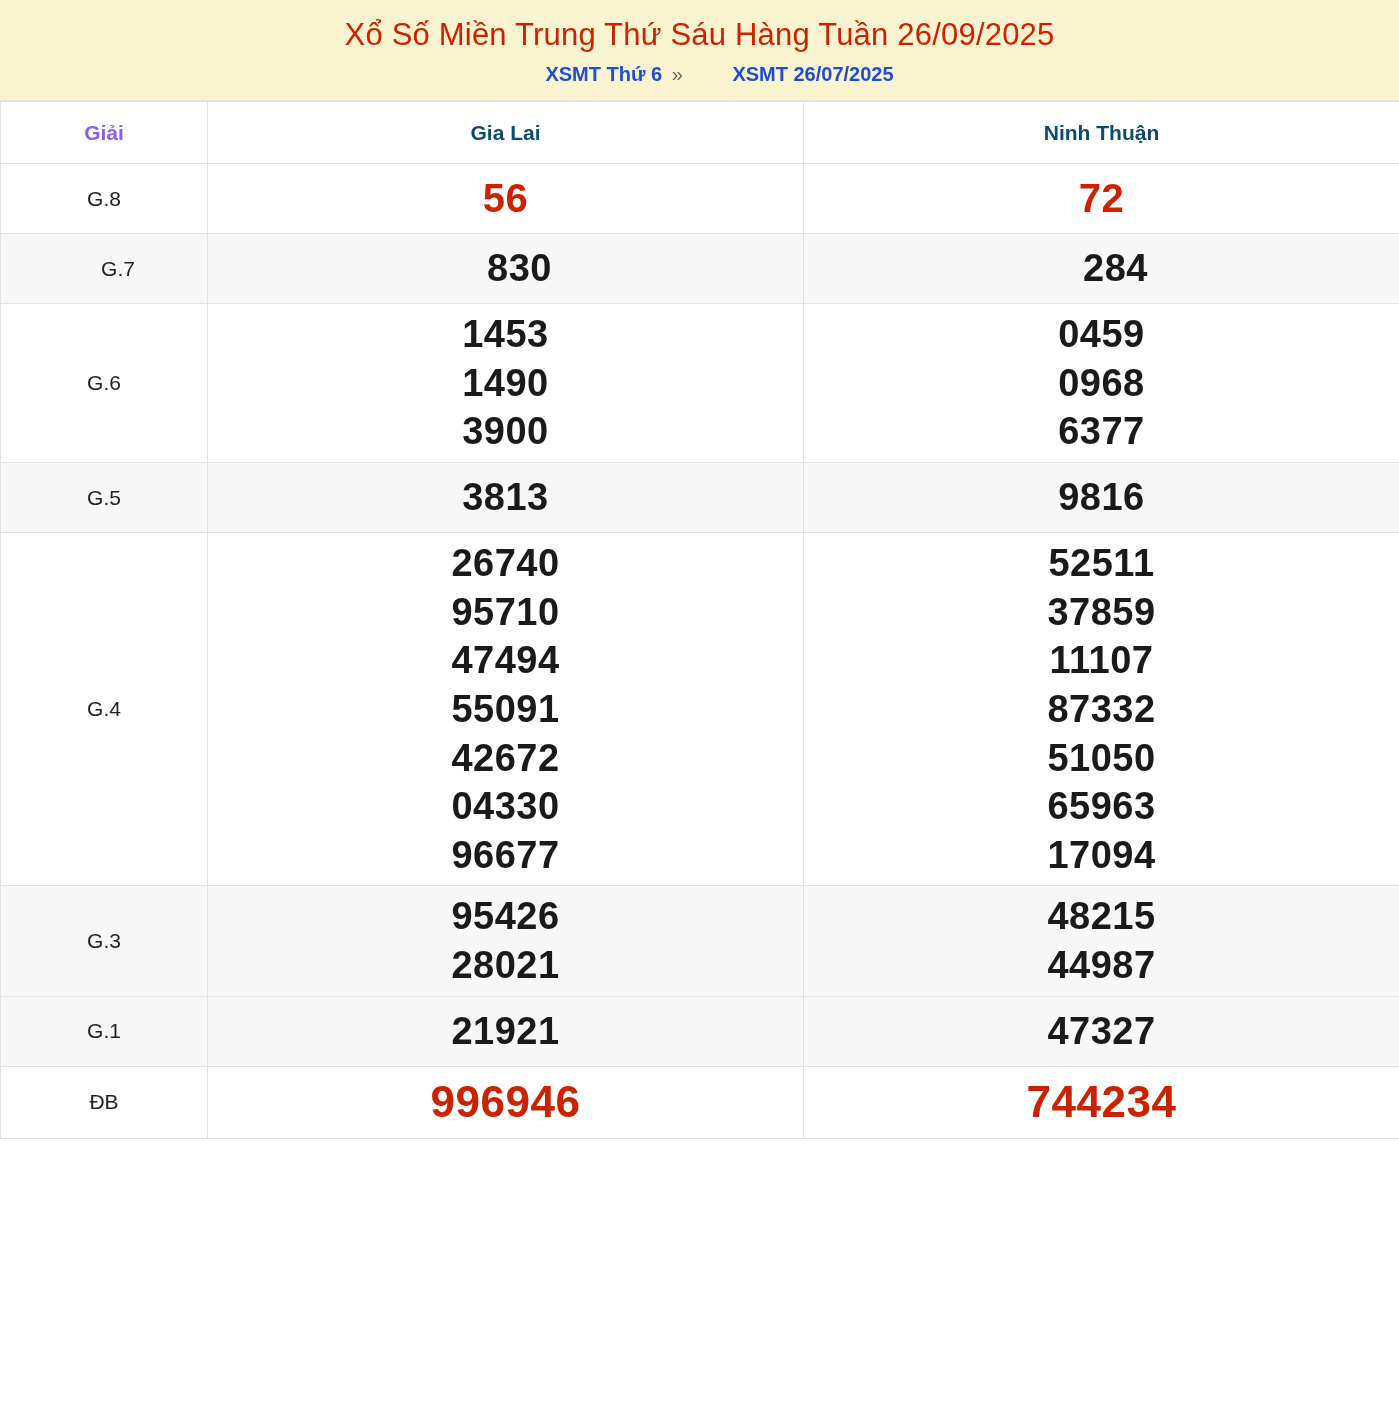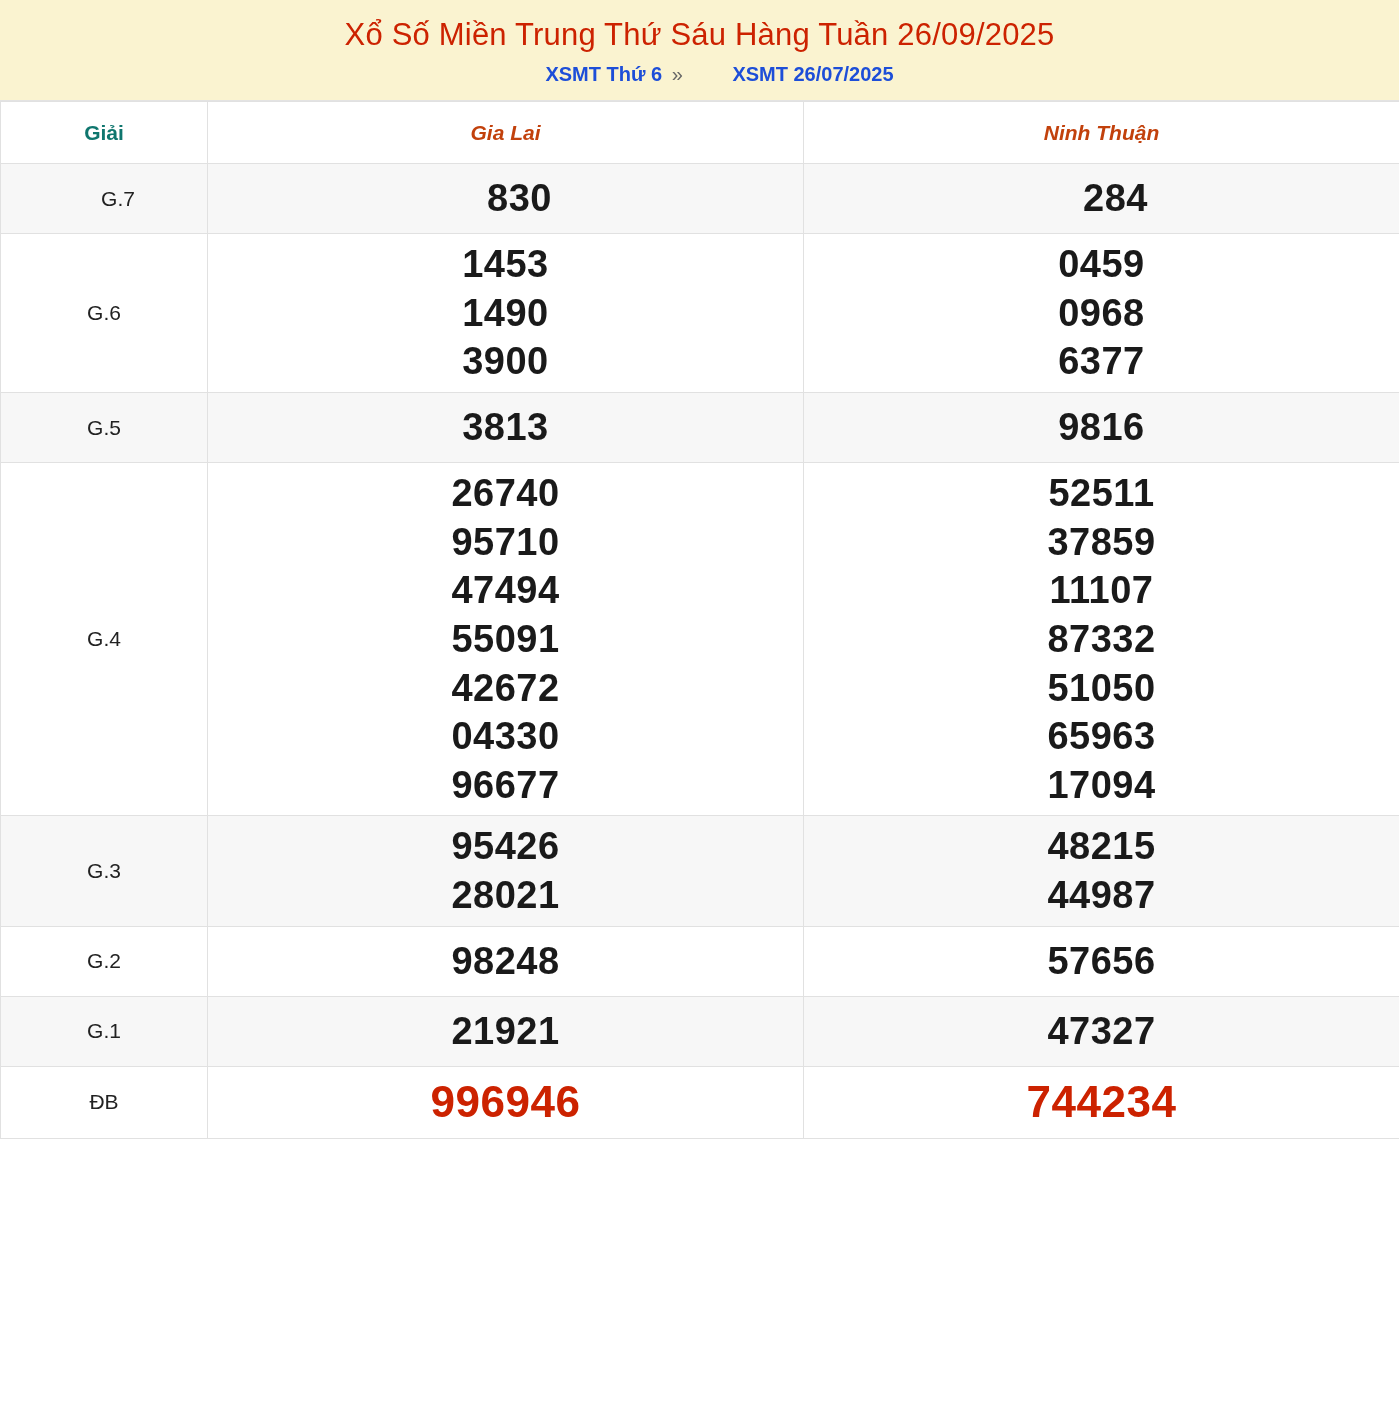--- a/index.html
+++ b/index.html
@@ -53,27 +53,26 @@
   table.results col.c-prov  { width: 596px; }
   table.results th, table.results td {
     border: 1px solid #e1e1e1;
     text-align: center;
     vertical-align: middle;
     padding: 6px 4px;
   }
   table.results thead th {
     font-size: 21px;
     font-weight: bold;
-    color: #0f766e;
+    color: #8b5cf6;
     height: 62px;
     background: #ffffff;
   }
   table.results thead th.province {
-    color: #c2410c;
-    font-style: italic;
+    color: #0c4a6e;
   }
   .prize-label {
     font-size: 21px;
     color: #222222;
     font-weight: normal;
   }
   .num {
     font-size: 38px;
     font-weight: bold;
     color: #1a1a1a;
@@ -124,20 +123,29 @@
       <col class="c-prov">
     </colgroup>
     <thead>
       <tr>
         <th>Giải</th>
         <th class="province">Gia Lai</th>
         <th class="province">Ninh Thuận</th>
       </tr>
     </thead>
     <tbody>
+      <tr class="row-plain r-g8">
+        <td class="prize-label">G.8</td>
+        <td class="cell-lines">
+          <div class="num small-prize">56</div>
+        </td>
+        <td class="cell-lines">
+          <div class="num small-prize">72</div>
+        </td>
+      </tr>
 
       <tr class="row-alt r-g7">
         <td class="prize-label">G.7</td>
         <td class="cell-lines">
           <div class="num">830</div>
         </td>
         <td class="cell-lines">
           <div class="num">284</div>
         </td>
       </tr>
@@ -193,29 +201,20 @@
         <td class="cell-lines">
           <div class="num">95426</div>
           <div class="num">28021</div>
         </td>
         <td class="cell-lines">
           <div class="num">48215</div>
           <div class="num">44987</div>
         </td>
       </tr>
 
-      <tr class="row-plain r-g2">
-        <td class="prize-label">G.2</td>
-        <td class="cell-lines">
-          <div class="num">98248</div>
-        </td>
-        <td class="cell-lines">
-          <div class="num">57656</div>
-        </td>
-      </tr>
 
       <tr class="row-alt r-g1">
         <td class="prize-label">G.1</td>
         <td class="cell-lines">
           <div class="num">21921</div>
         </td>
         <td class="cell-lines">
           <div class="num">47327</div>
         </td>
       </tr>

